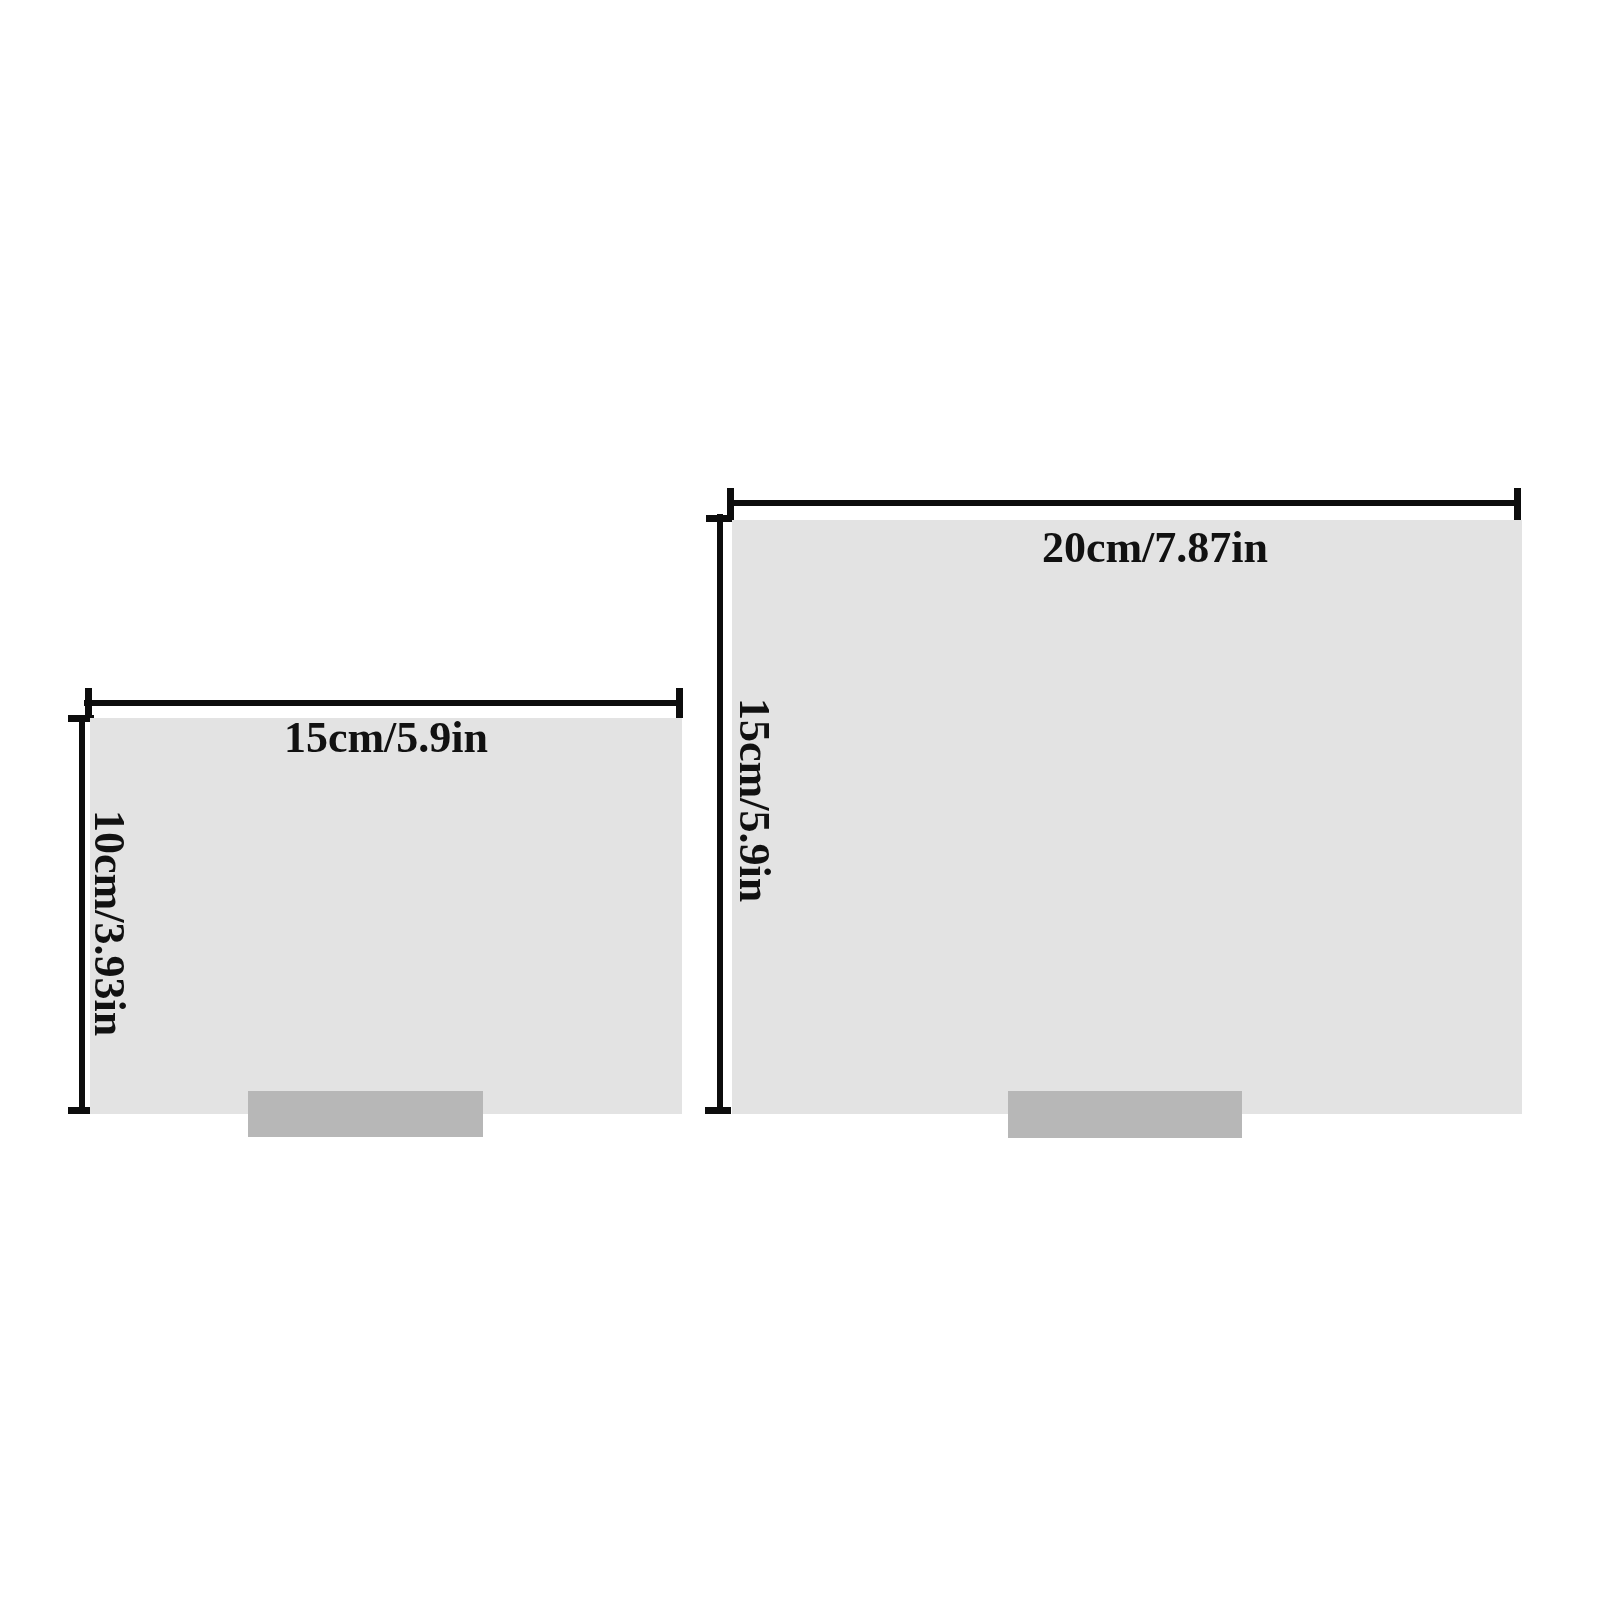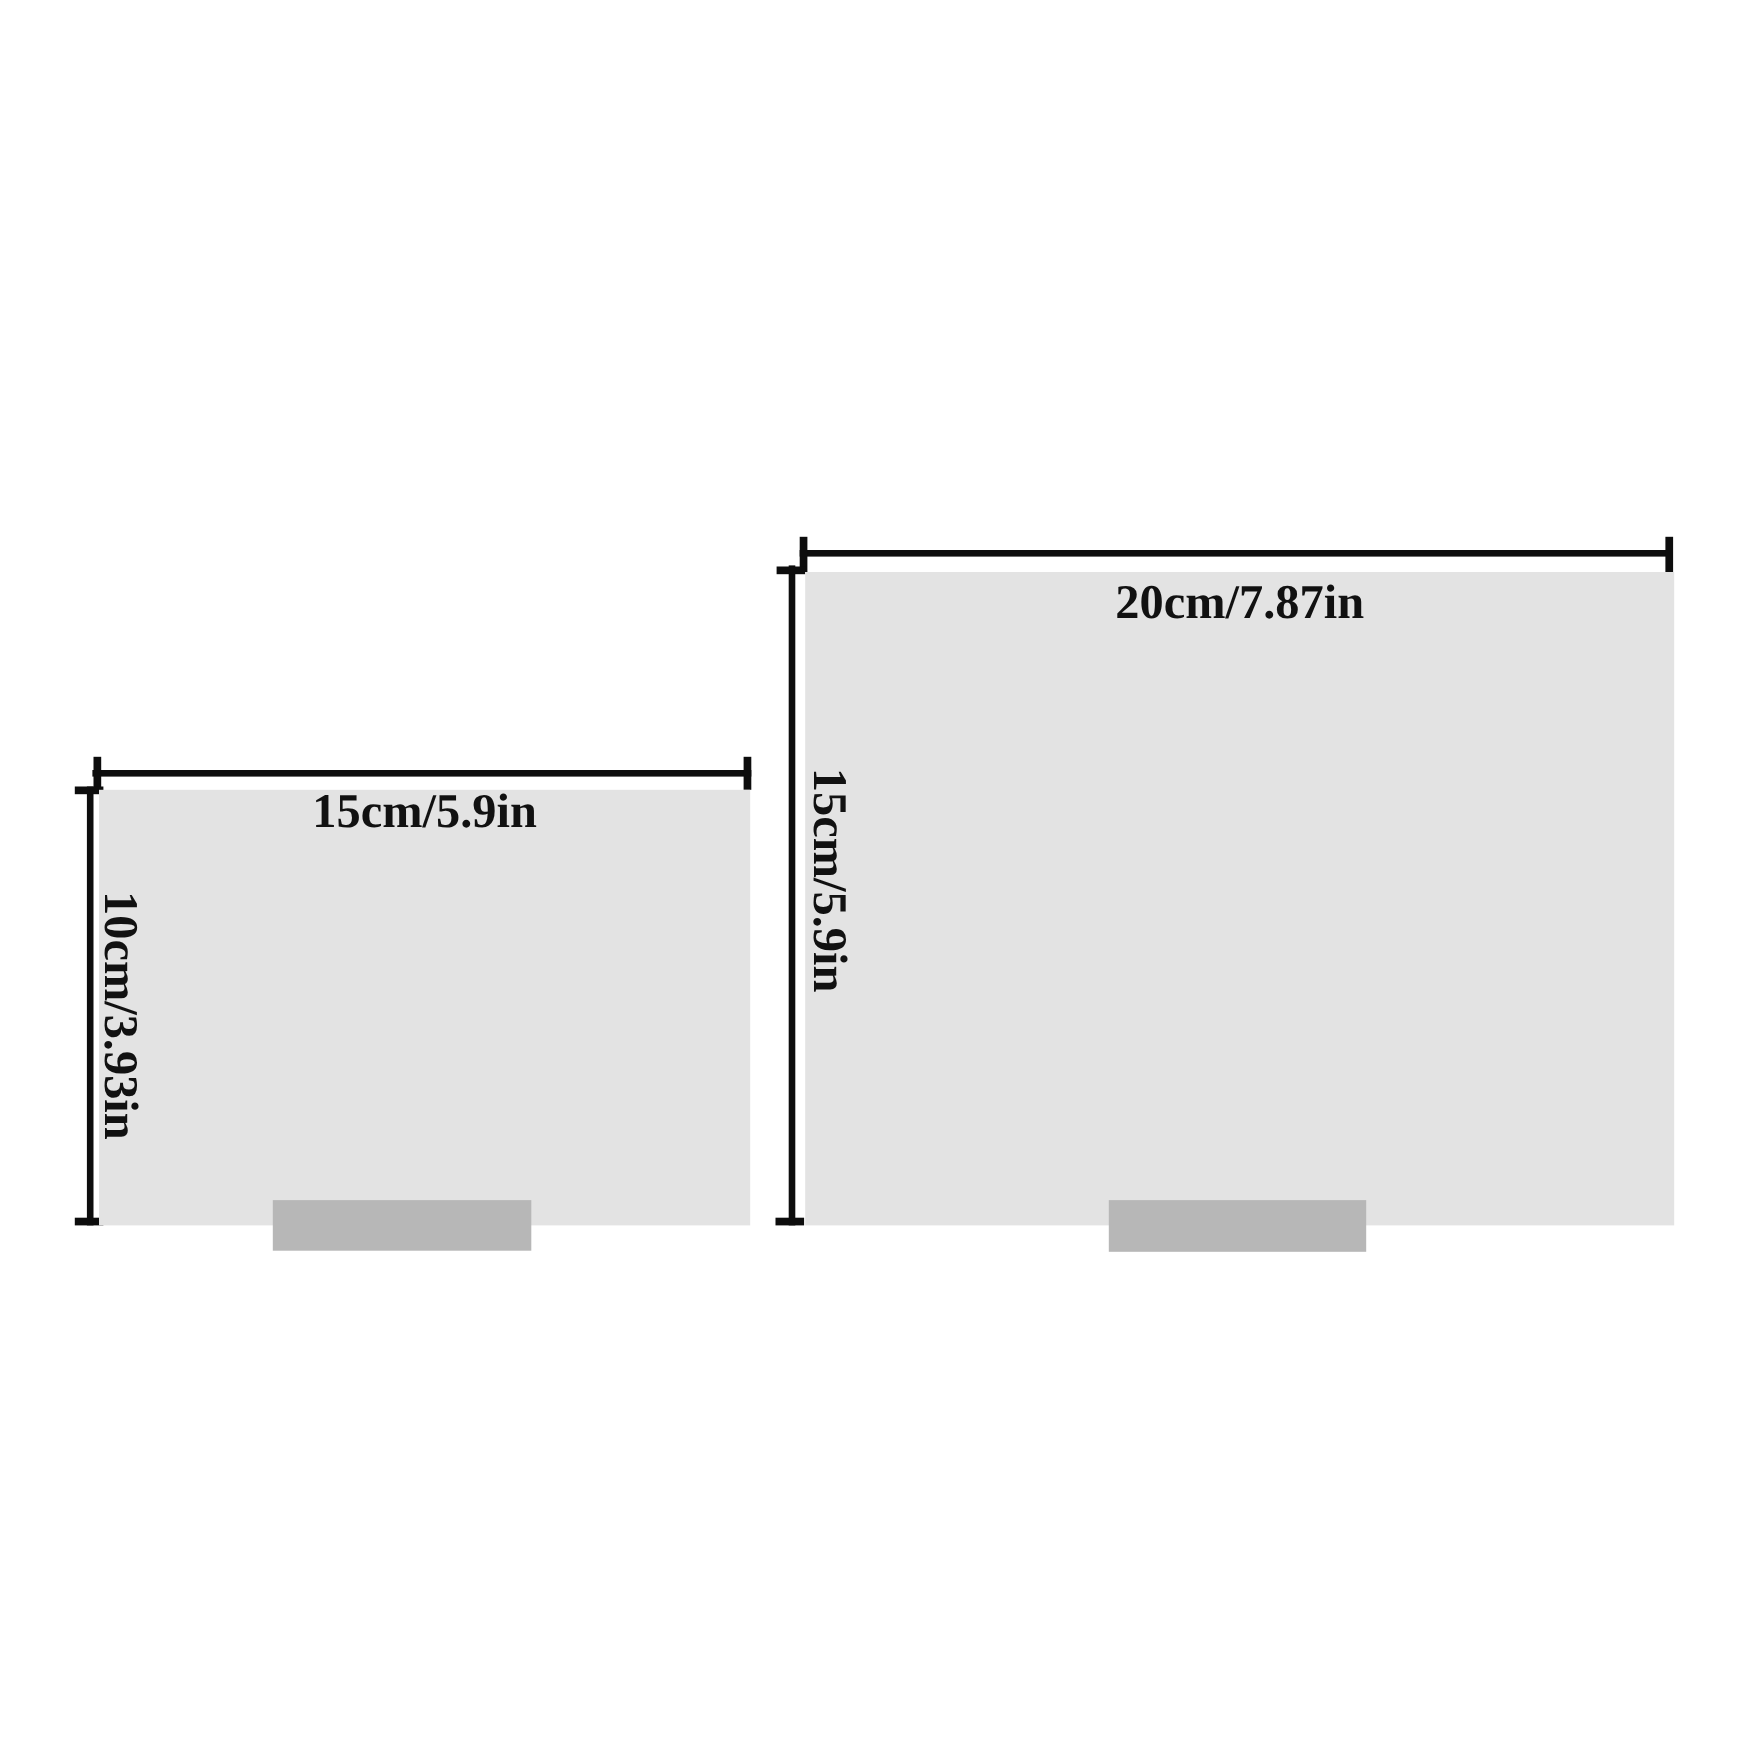--- a/index.html
+++ b/index.html
@@ -65,16 +65,16 @@
   <div class="abs dim" style="left:1514px; top:488px; width:7px;  height:32px;"></div>
 
   <div class="abs dim" style="left:717px; top:514px;  width:6px;  height:600px;"></div>
   <div class="abs dim" style="left:706px; top:515px;  width:26px; height:7px;"></div>
   <div class="abs dim" style="left:705px; top:1107px; width:26px; height:7px;"></div>
 
   <div class="abs panel" style="left:732px; top:520px; width:790px; height:594px;"></div>
 
   <div class="abs stand" style="left:1008px; top:1091px; width:234px; height:47px;"></div>
 
-  <div class="abs label label-top" style="left:732px; top:524px; width:790px;">20cm/7.87in</div>
+  <div class="abs label label-top" style="left:732px; top:524px; width:790px;padding-left:28px;">20cm/7.87in</div>
   <div class="abs label label-side" style="left:730px; top:698px;">15cm/5.9in</div>
 
 </div>
 
 </body></html>

